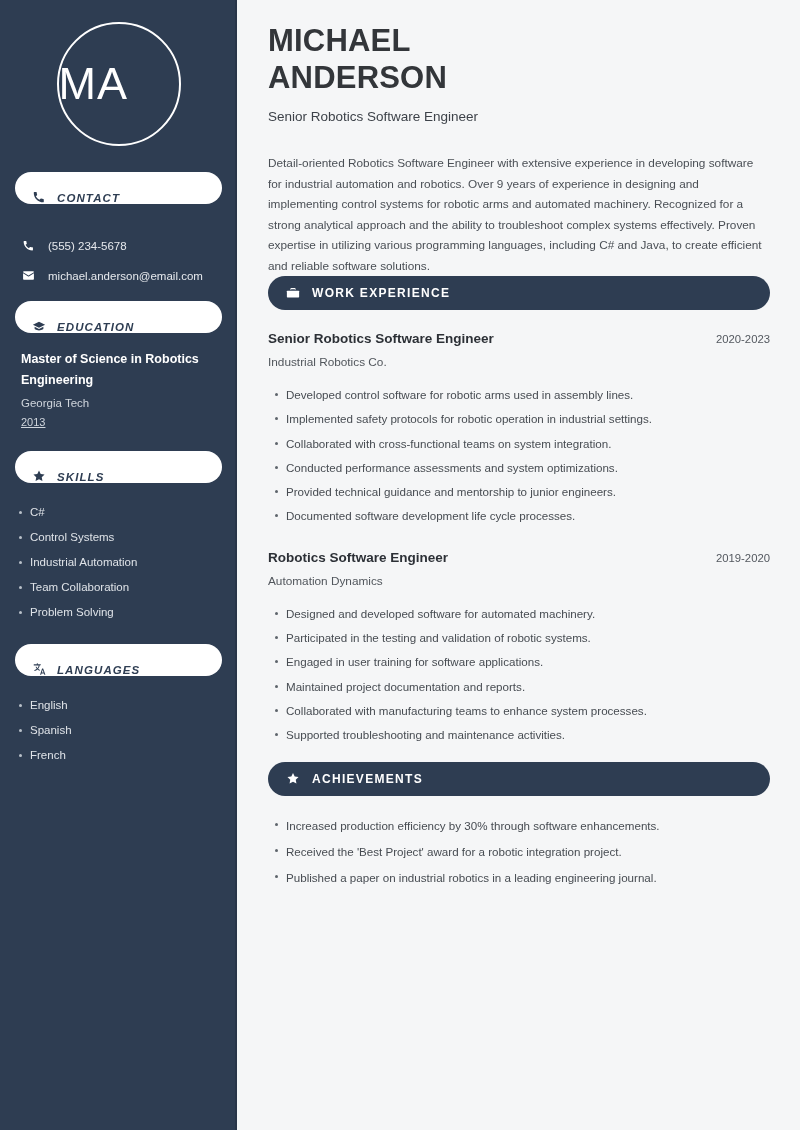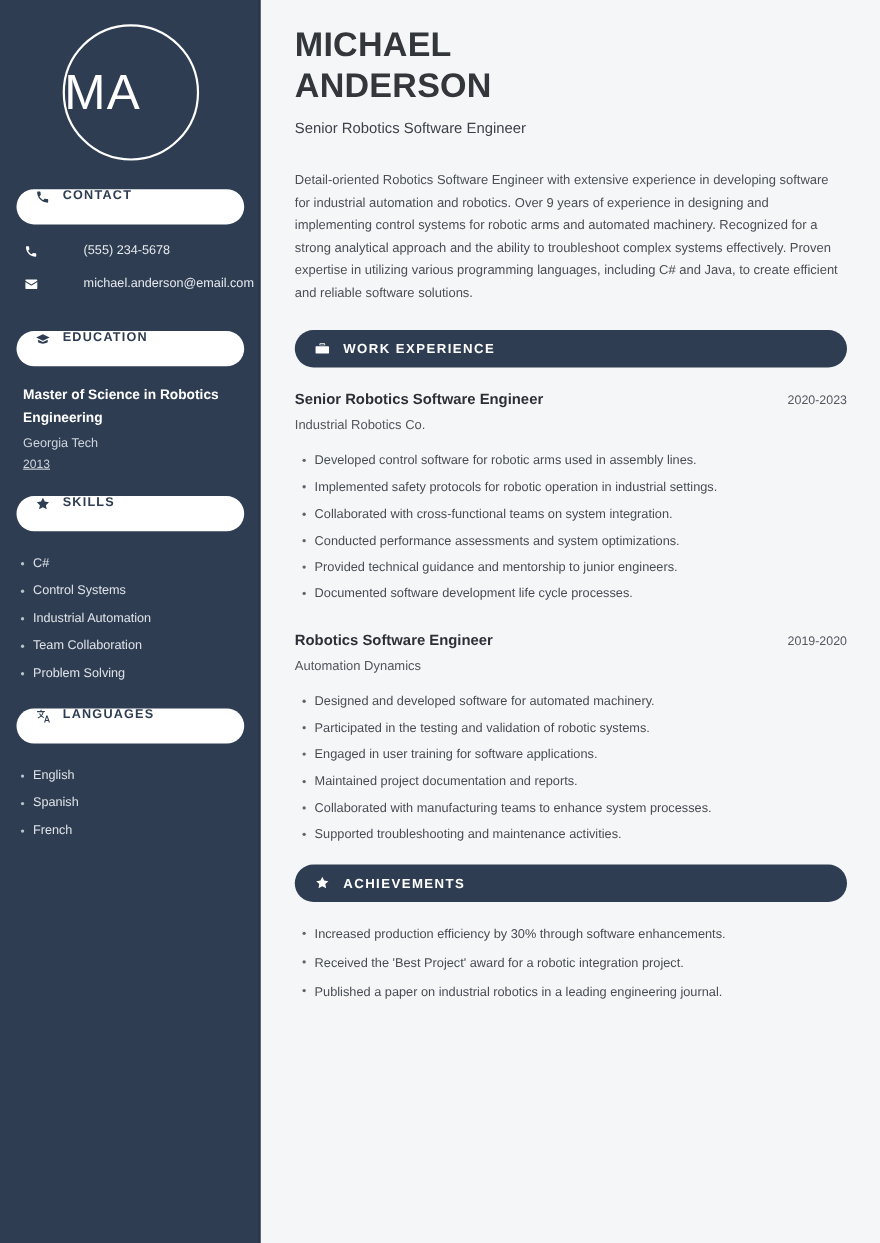--- a/index.html
+++ b/index.html
@@ -59,23 +59,24 @@
     letter-spacing: 1px;
     box-sizing: border-box;
   }
 
   .pill {
     margin: 0 15px 0 15px;
     height: 32px;
     background: #ffffff;
     border-radius: 16px;
     display: flex;
-    align-items: flex-start;
+    align-items: flex-end;
     padding-left: 17px;
     box-sizing: border-box;
+    font-style: italic;
   }
   .pill .pill-label {
     color: #2e3d52;
     font-size: 11.5px;
     font-weight: bold;
     letter-spacing: 1.1px;
     margin-left: 11px;
   }
   .pill .pill-icon {
     display: flex;
@@ -87,26 +88,25 @@
   .pill .pill-icon svg { display: block; }
 
   .side-block { padding: 0 0 0 0; }
   .contact-list {
     margin: 0;
     padding: 18px 0 0 0;
     list-style: none;
   }
   .contact-row {
     display: flex;
-    align-items: flex-start;
+    align-items: flex-end;
     padding: 0 18px 0 21px;
     height: 30px;
     color: #e6e9ed;
     font-size: 11.5px;
-    gap: 28px;
   }
   .contact-row .c-icon {
     width: 15px;
     min-width: 15px;
     display: flex;
     align-items: center;
     justify-content: center;
     margin-right: 12px;
   }
   .contact-row .c-icon svg { display: block; }
@@ -178,21 +178,20 @@
   }
   .summary {
     color: #4a4f55;
     font-size: 11.8px;
     line-height: 20.5px;
     margin: 27px 0 0 0;
     text-align: left;
   }
 
   .section-bar {
-    margin-top: 24px;
     height: 34px;
     background: #2e3d52;
     border-radius: 17px;
     display: flex;
     align-items: center;
     padding-left: 18px;
     box-sizing: border-box;
   }
   .section-bar .sb-icon {
     width: 14px;

